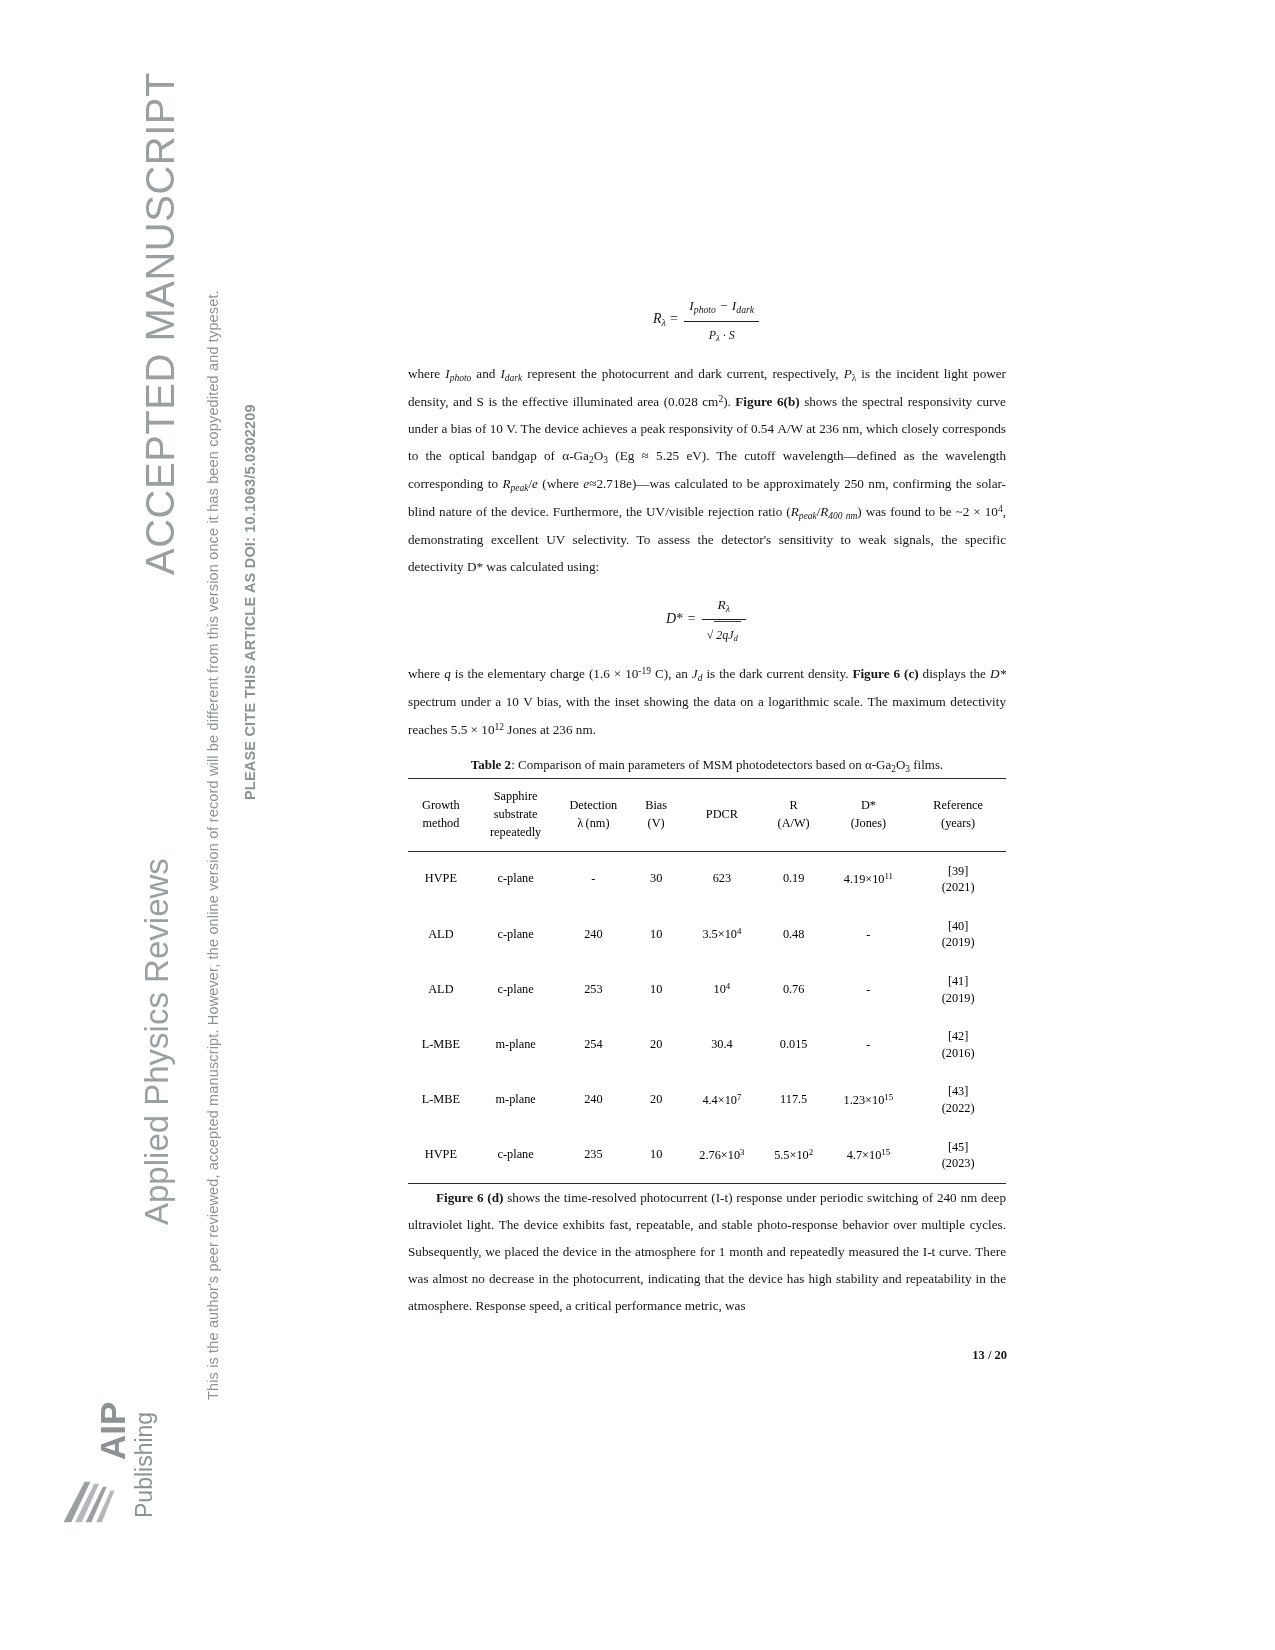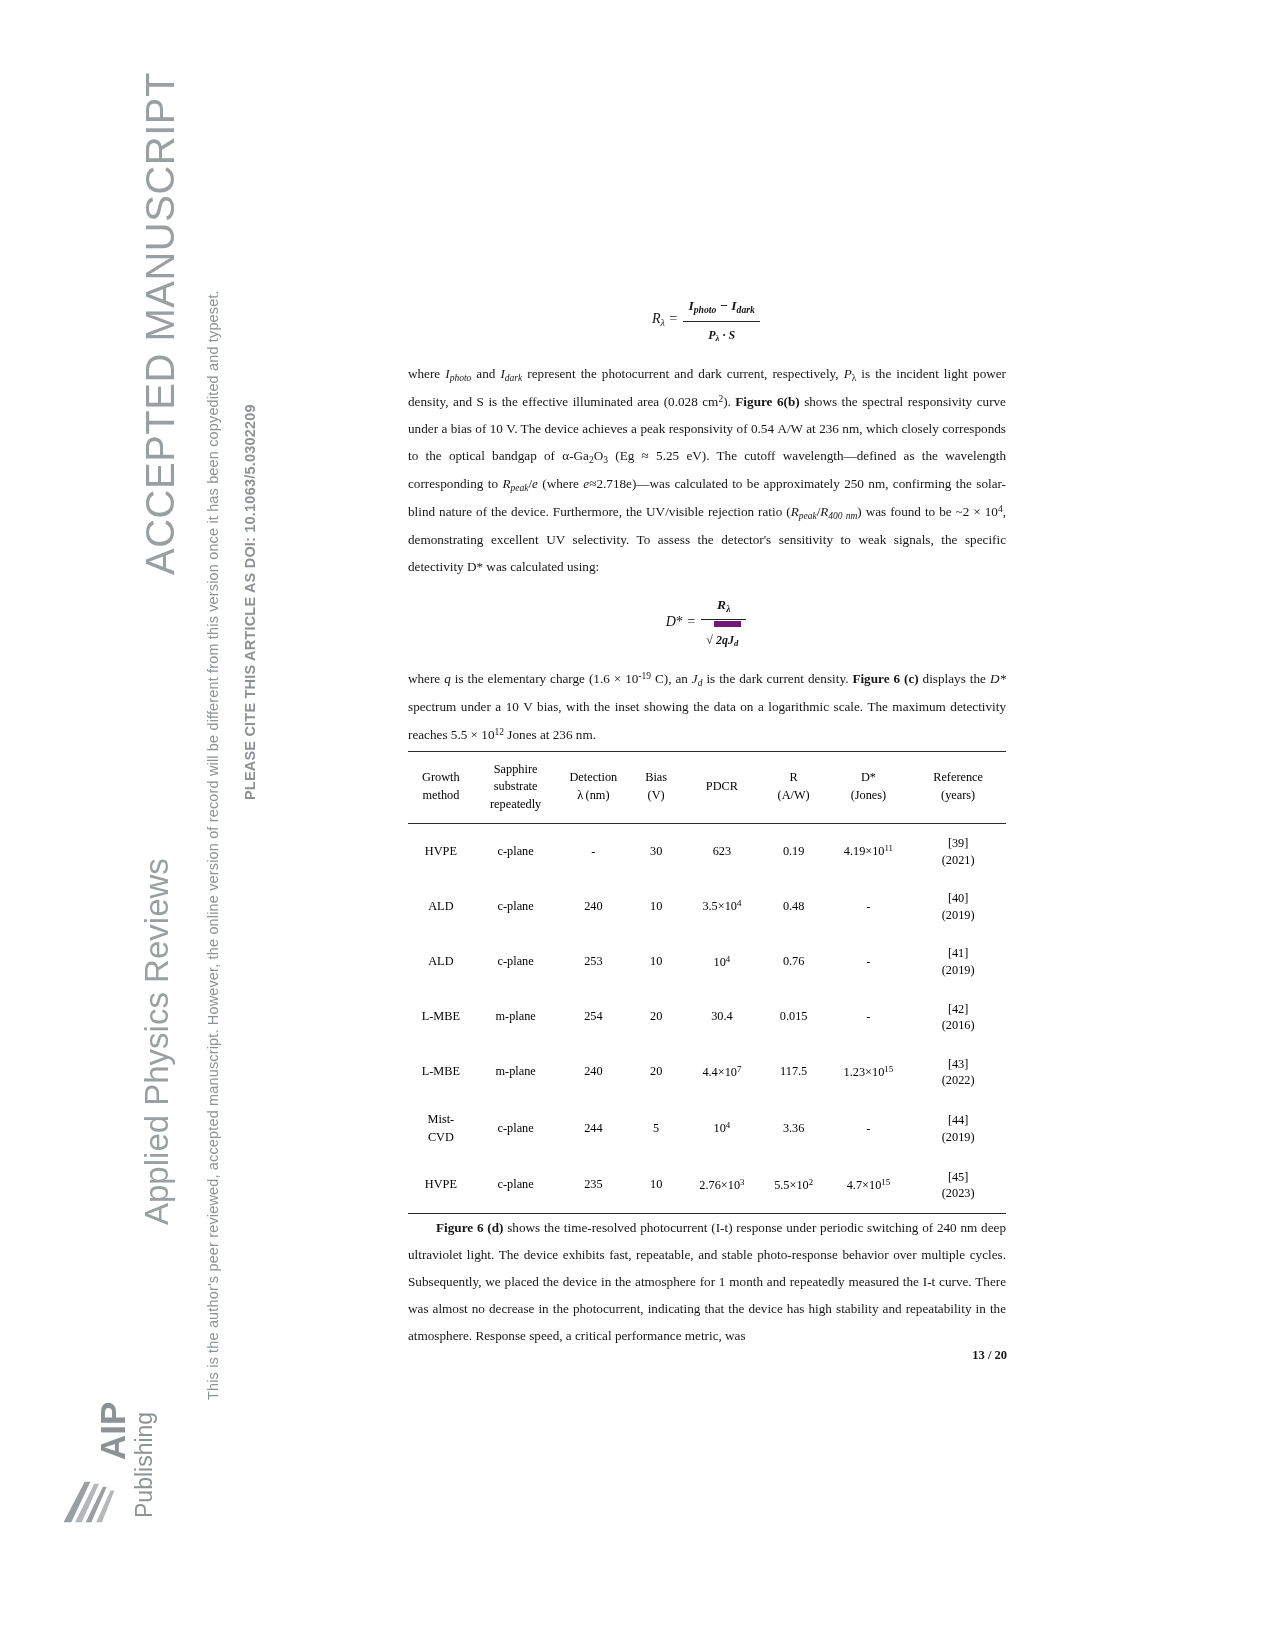--- a/index.html
+++ b/index.html
@@ -129,36 +129,35 @@
     margin: 10px 0 12px 0;
     font-family: "Liberation Serif", serif;
     font-style: italic;
     font-size: 14px;
   }
   .frac {
     display: inline-block;
     vertical-align: middle;
     text-align: center;
     margin: 0 2px;
-    font-weight: bold;
   }
   .frac .num {
     display: block;
     padding: 0 5px 1px 5px;
     border-bottom: 1px solid #222;
     font-size: 13.5px;
   }
   .frac .den {
     display: block;
     padding: 1px 5px 0 5px;
     font-size: 12px;
   }
   .sqrt {
     display: inline-block;
-    border-top: 6px solid #701a75;
+    border-top: 1px solid #701a75;
     padding: 1px 3px 0 2px;
     margin-left: 1px;
   }
   .radical { font-style: normal; }
 
   
   .table-caption {
     text-align: center;
     font-size: 13px;
     margin: 12px 0 3px 0;
@@ -265,20 +264,24 @@
       </span>
     </div>
 
     <p>
       where <i>q</i> is the elementary charge (1.6 × 10<sup>-19</sup> C), an <i>J<sub>d</sub></i> is the dark
       current density. <b>Figure 6 (c)</b> displays the <i>D*</i> spectrum under a 10&nbsp;V bias, with the inset
       showing the data on a logarithmic scale. The maximum detectivity reaches 5.5 × 10<sup>12</sup> Jones at
       236&nbsp;nm.
     </p>
 
+    <div class="table-caption">
+      <b>Table 2</b><span>: Comparison of main parameters of MSM photodetectors
+         based on α-Ga<sub>2</sub>O<sub>3</sub> films.</span>
+    </div>
 
     <table class="params">
       <thead>
         <tr>
           <th style="width:11%">
             <div>Growth</div>
               <div>method</div>
           </th>
           <th style="width:14%">
             <div>Sapphire</div>
@@ -365,36 +368,20 @@
           <td>L-MBE</td>
           <td>m-plane</td>
           <td>240</td>
           <td>20</td>
           <td>4.4×10<sup>7</sup></td>
           <td>117.5</td>
           <td>1.23×10<sup>15</sup></td>
           <td class="ref-cell">
               <div>[43]</div>
               <div>(2022)</div>
-            </td>
-        </tr>
-        <tr>
-          <td>
-              <div>Mist-</div>
-              <div>CVD</div>
-            </td>
-          <td>c-plane</td>
-          <td>244</td>
-          <td>5</td>
-          <td>10<sup>4</sup></td>
-          <td>3.36</td>
-          <td>-</td>
-          <td class="ref-cell">
-              <div>[44]</div>
-              <div>(2019)</div>
             </td>
         </tr>
         <tr>
           <td>HVPE</td>
           <td>c-plane</td>
           <td>235</td>
           <td>10</td>
           <td>2.76×10<sup>3</sup></td>
           <td>5.5×10<sup>2</sup></td>
           <td>4.7×10<sup>15</sup></td>

